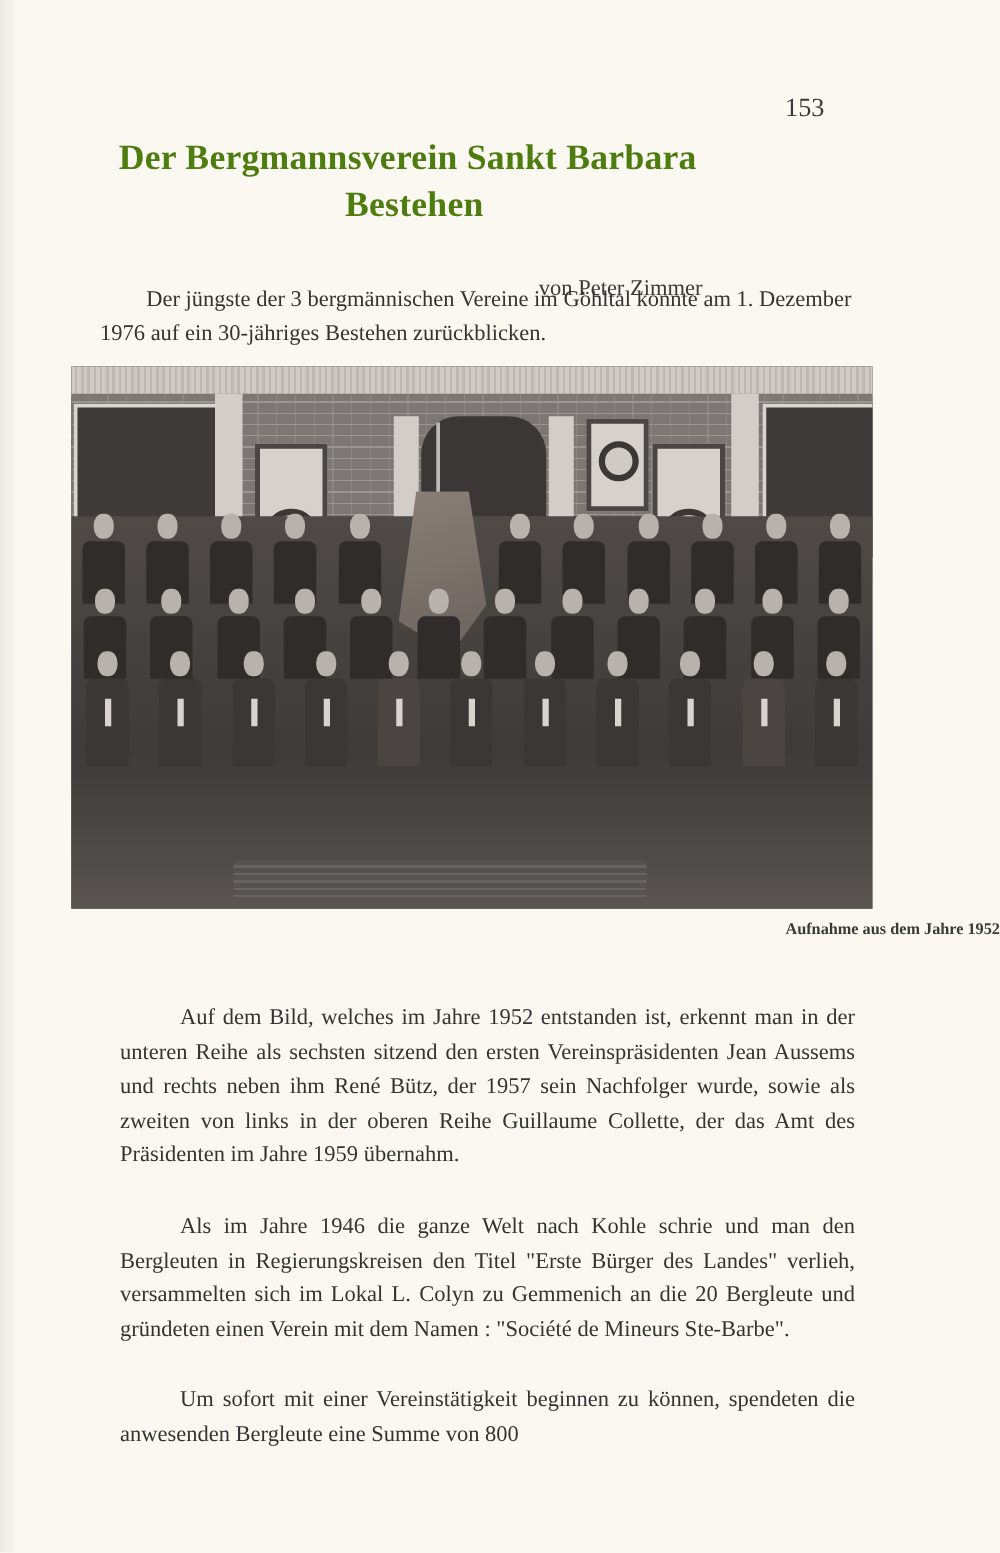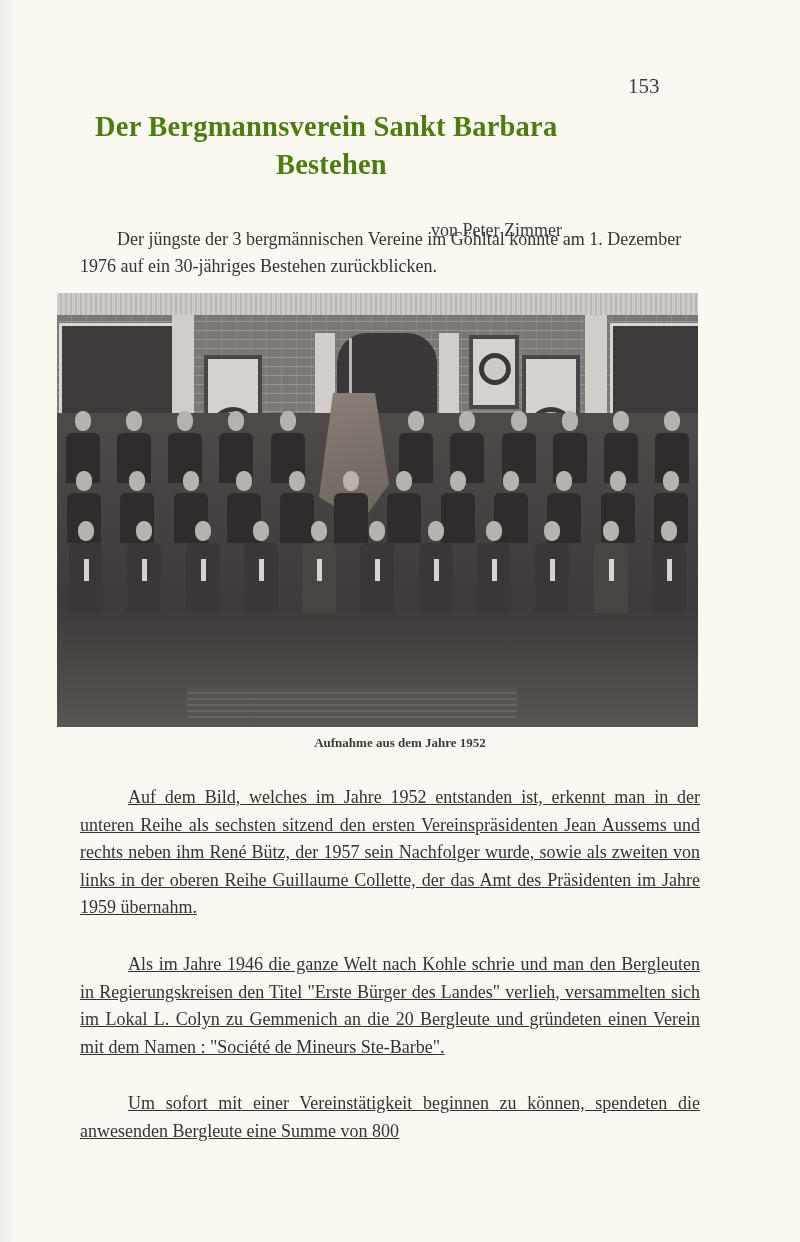--- a/index.html
+++ b/index.html
@@ -55,28 +55,28 @@
   .photo .head { width:16px; height:20px; border-radius:45%; background:#b8b2ae; margin:0 auto; }
   .photo .body { width:34px; height:50px; background:#2f2c2b; margin-top:2px; border-radius:6px 6px 0 0; }
   .photo .lamp { position:absolute; left:15px; top:38px; width:5px; height:22px; background:#d8d3cf; }
   .photo .flag { position:absolute; left:262px; top:100px; width:70px; height:130px;
     background:linear-gradient(160deg,#8a7f78,#6a625d); clip-path:polygon(20% 0,80% 0,100% 70%,60% 100%,0 80%); }
   .photo .pole { position:absolute; left:292px; top:45px; width:3px; height:90px; background:#bdb7b3; }
   .photo .ground { position:absolute; left:130px; top:395px; width:330px; height:30px;
     background:repeating-linear-gradient(0deg,#6e6966 0 2px,#575351 2px 6px); opacity:.8; }
 
   .caption {
-    position:absolute; left:0; width:800px; top:735px; text-align:center;
+    position:absolute; left:0; width:800px; top:735px; text-align:right;
     font-size:13px; font-weight:bold; color:#3a3a3a;
   }
   .body-text {
     position:absolute; left:80px; width:620px; font-size:18px; line-height:27.6px;
     color:#333; text-align:justify;
   }
-  .body-text p { margin:0; text-indent:48px;text-decoration:underline; }
+  .body-text p { margin:16px; text-indent:48px; }
   .p1 { top:784px; }
   .p2 { top:951px; }
   .p3 { top:1090px; }
 </style>
 </head>
 <body>
 
 <div class="left-strip"></div>
 
 <div class="page-number">153</div>

